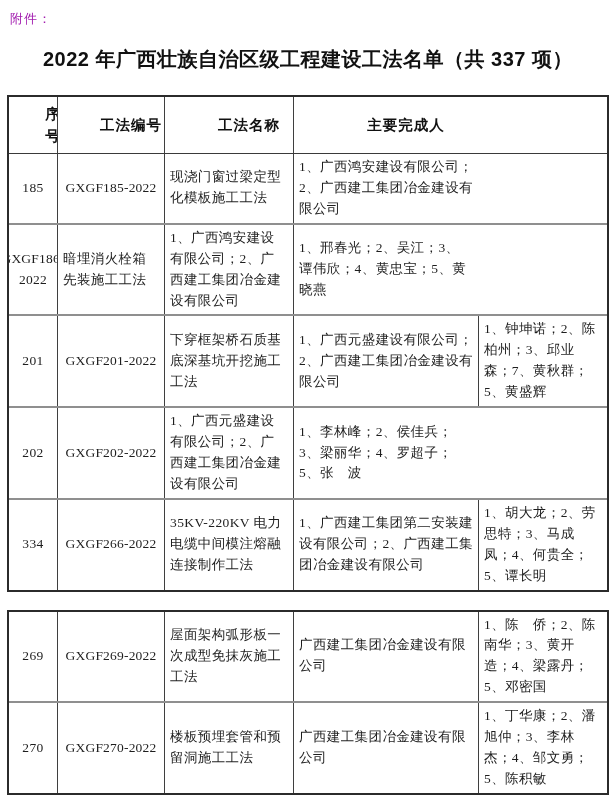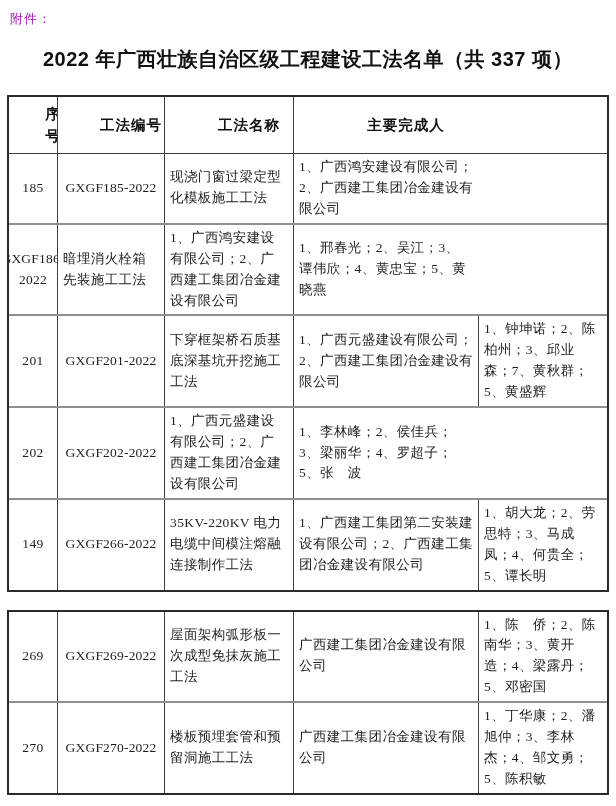--- a/index.html
+++ b/index.html
@@ -93,21 +93,21 @@
     </div>
 
     <div class="trow rh1">
       <div class="cell c-center">202</div>
       <div class="cell c-center code-cell">GXGF202-2022</div>
       <div class="cell c-left">1、广西元盛建设有限公司；2、广西建工集团冶金建设有限公司</div>
       <div class="cell c-left">1、李林峰；2、侯佳兵；3、梁丽华；4、罗超子；5、张　波</div>
     </div>
 
     <div class="trow rh1">
-      <div class="cell c-center">149</div>
+      <div class="cell c-center">334</div>
       <div class="cell c-center code-cell">GXGF266-2022</div>
       <div class="cell c-left">35KV-220KV 电力电缆中间模注熔融连接制作工法</div>
       <div class="cell c-left">1、广西建工集团第二安装建设有限公司；2、广西建工集团冶金建设有限公司</div>
       <div class="cell c-left">1、胡大龙；2、劳思特；3、马成凤；4、何贵全；5、谭长明</div>
     </div>
   </div>
 
   <div class="gap1"></div>
 
   <div class="tseg">

